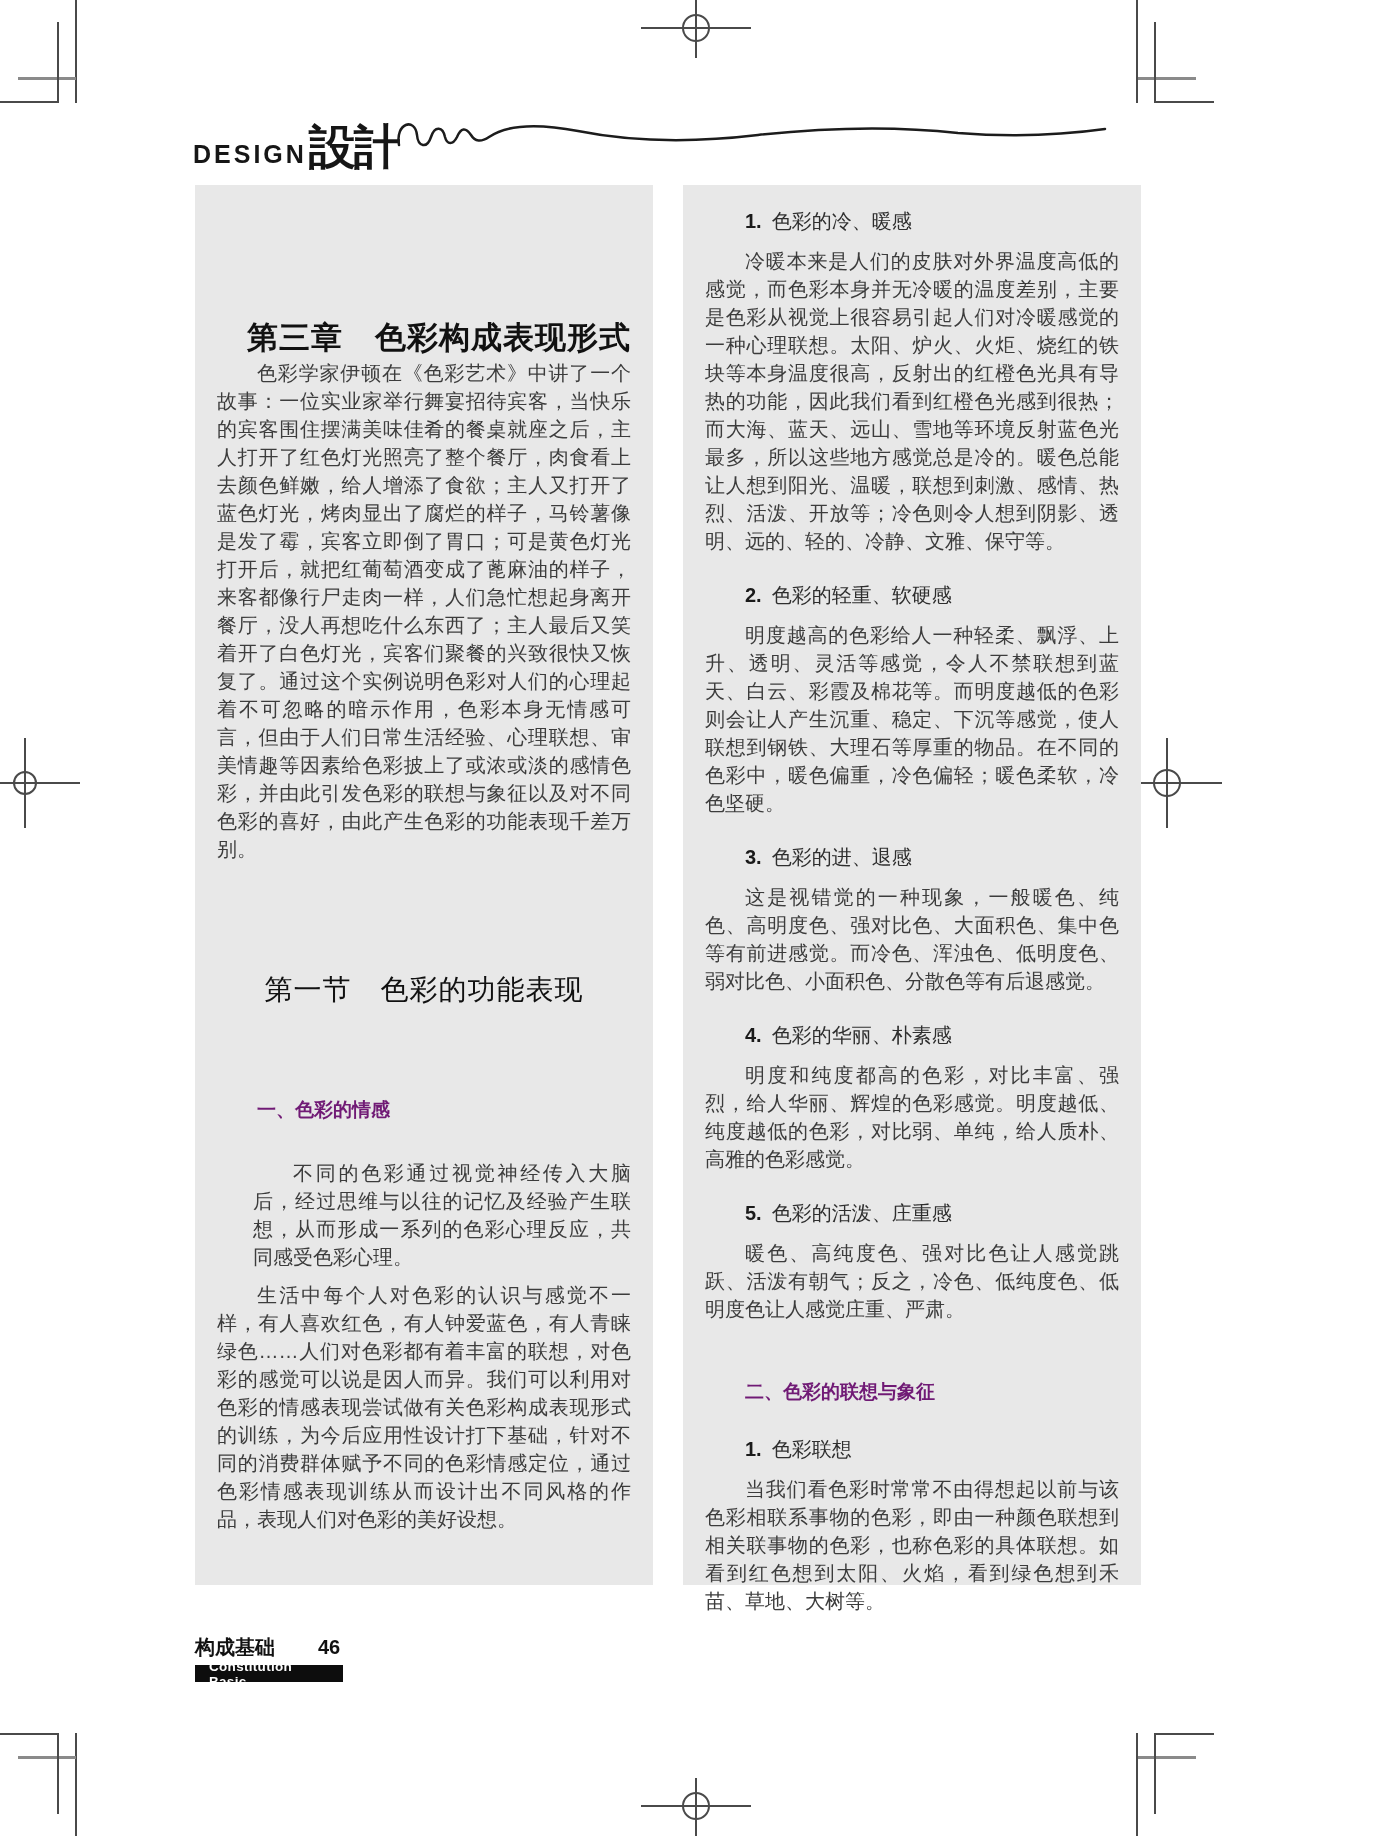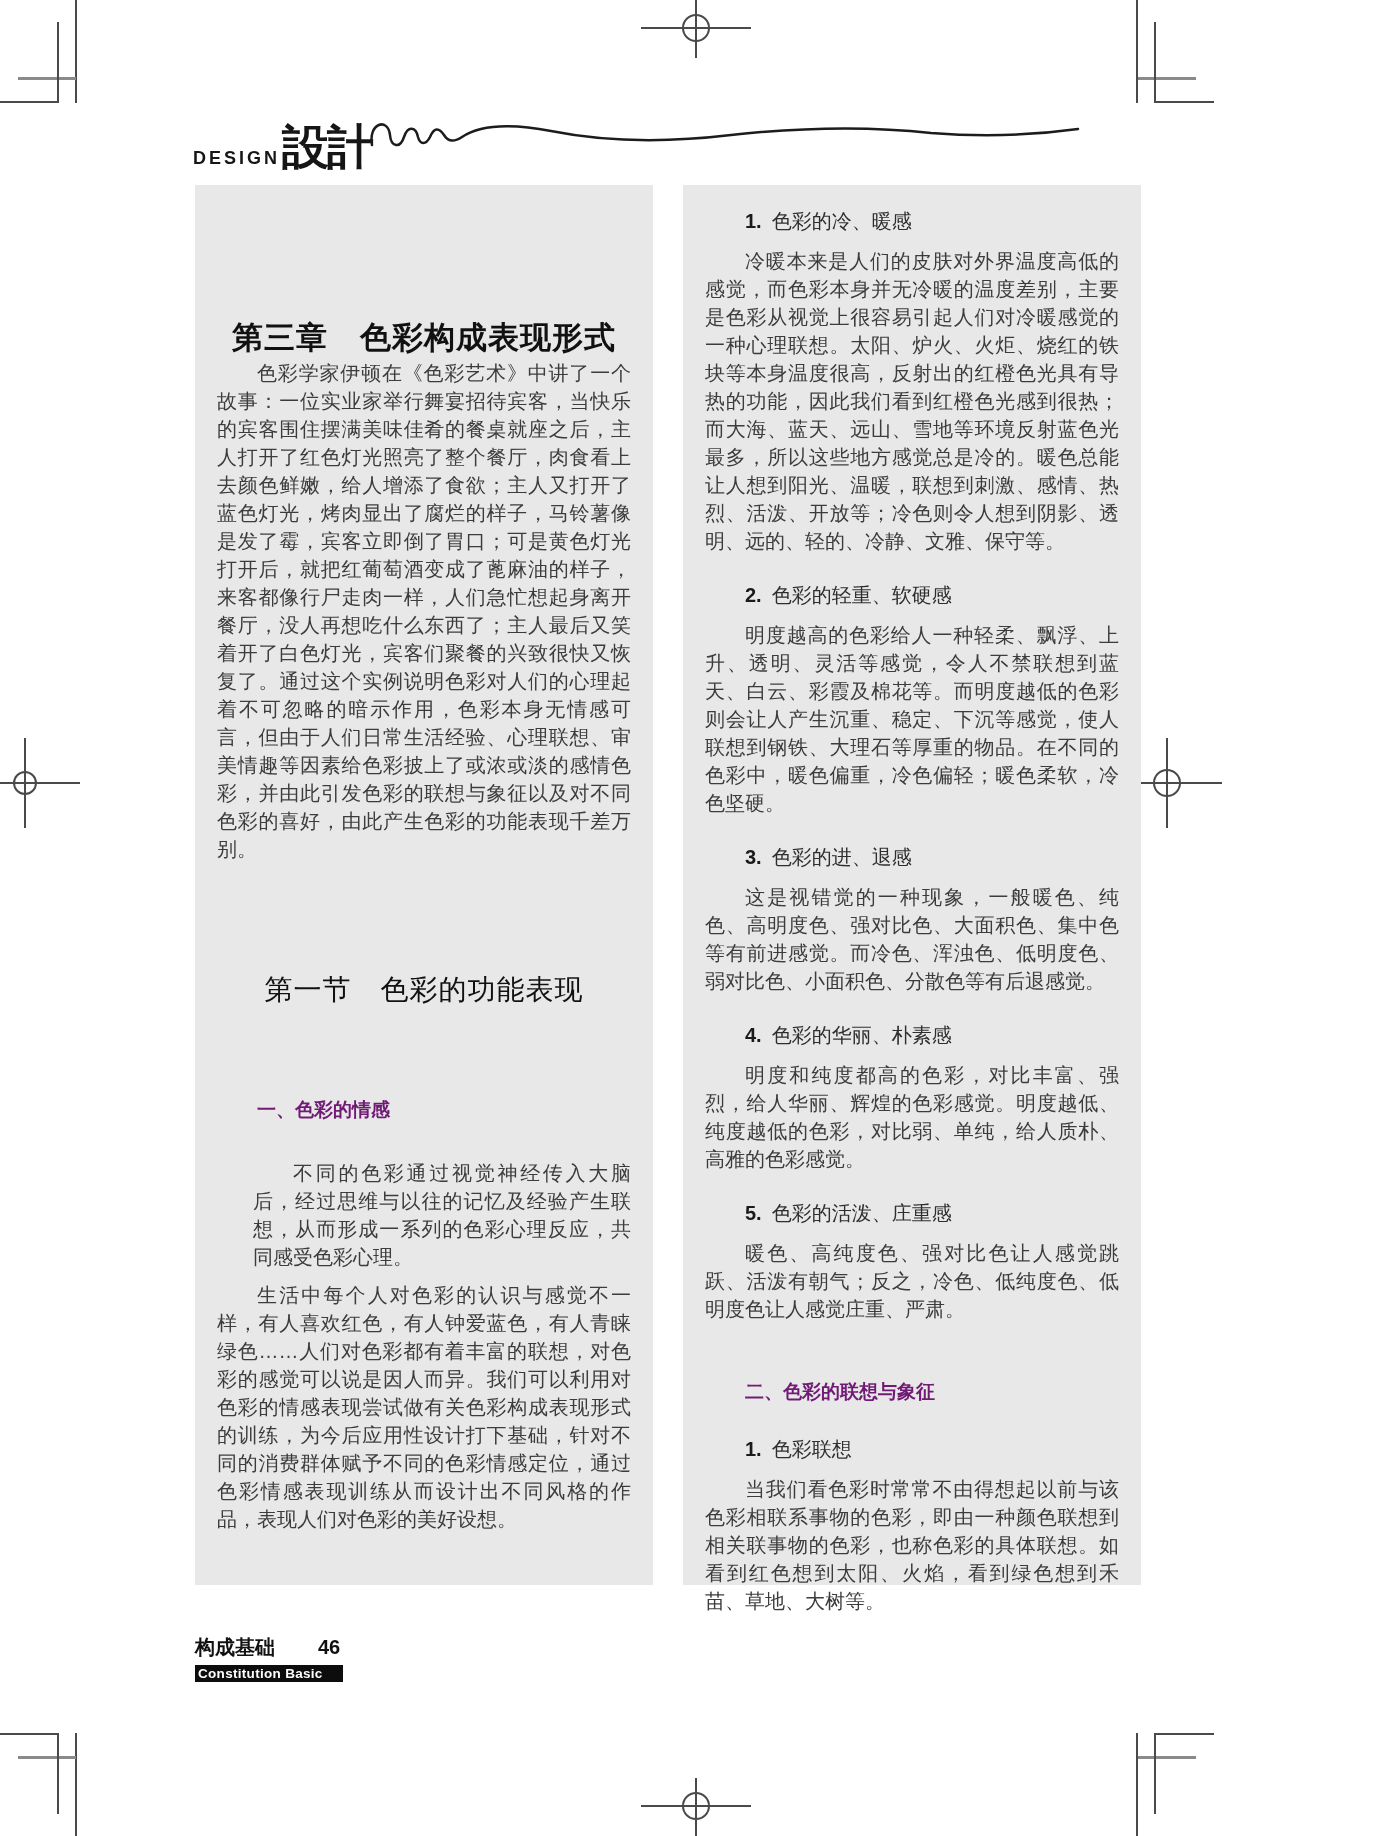--- a/index.html
+++ b/index.html
@@ -14,34 +14,34 @@
   .mark-line { position:absolute; background:#4a4a4a; }
   .mark-line.gray { background:#8a8a8a; }
   .regmark { position:absolute; }
   .regmark svg { display:block; }
 
   
   .logo {
     position:absolute; left:193px; top:106px; width:960px; height:64px;
     display:flex; align-items:flex-end; color:#161616;
   }
-  .logo-en { font-size:18px; font-weight:800; letter-spacing:3px; line-height:1; padding-bottom:3px;text-align:center; }
+  .logo-en { font-size:25px; font-weight:800; letter-spacing:3px; line-height:1; padding-bottom:3px;text-align:center; }
   .logo-cjk { font-size:47px; font-weight:800; line-height:0.95; margin-left:2px; letter-spacing:-2px; }
   .flourish { margin-left:-6px; margin-bottom:8px; }
 
   
   .col {
     position:absolute; top:185px; width:458px; height:1400px;
     background:#e8e8e8; padding:0 22px; box-sizing:border-box;
   }
   .col-left  { left:195px; }
   .col-right { left:683px; }
 
   .chapter-title {
-    margin:0; padding-top:132px; text-align:center;
+    margin:0; padding-top:132px; text-align:right;
     font-size:31px; font-weight:bold; color:#111; letter-spacing:1px;
   }
   p.body {
     margin:0; font-size:20px; line-height:28px; color:#3c3c3c;
     text-align:justify; text-indent:2em;
   }
   .intro { margin-top:148px; }
   .section-title {
     margin:108px 0 0 0; text-align:center;
     font-size:28px; font-weight:normal; color:#111; letter-spacing:1px;
@@ -61,21 +61,21 @@
   .col-right .subsection-title { margin-top:56px; }
   .col-right .subsection-title + .item-head { margin-top:30px; }
 
   
   .footer { position:absolute; left:195px; top:1634px; }
   .footer-line { font-size:20px; font-weight:bold; color:#111; }
   .page-num { margin-left:43px; }
   .footer-bar {
     margin-top:4px; width:148px; height:17px; background:#0d0d0d;
     color:#ffffff; font-size:13.5px; font-weight:bold; letter-spacing:0.3px;
-    display:flex; align-items:center; padding:0 3px; box-sizing:border-box;
+    display:flex; align-items:center; padding:0 14px; box-sizing:border-box;
   }
 </style>
 </head>
 <body>
 
 <div class="page">
 
   <div>
 
     <div class="mark-line" style="left:75px;top:0;width:2px;height:103px;"></div>

